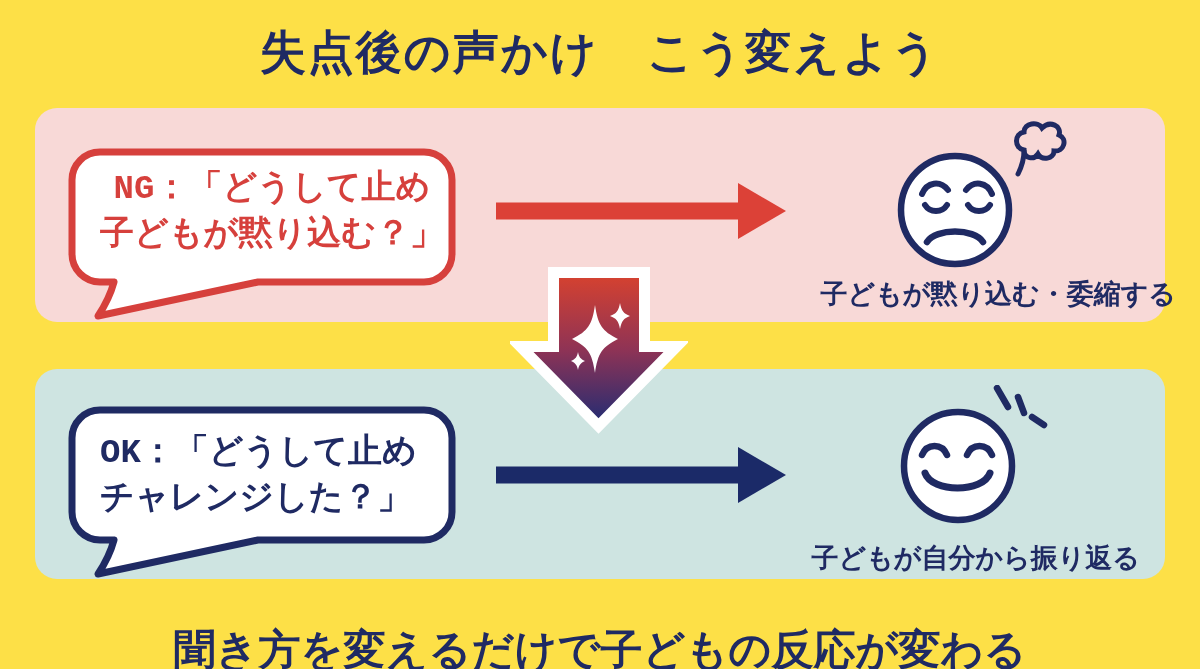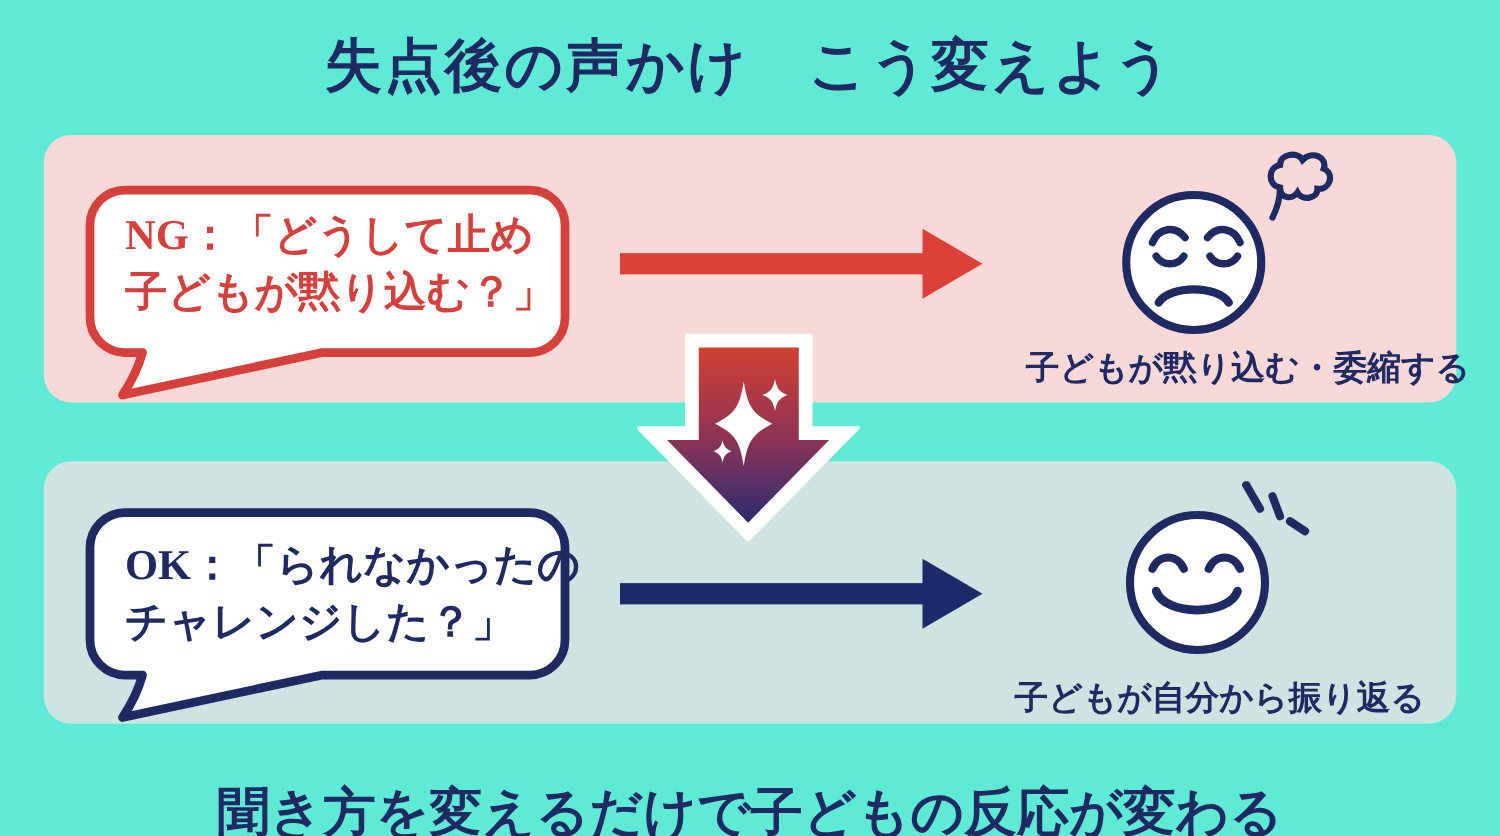--- a/index.html
+++ b/index.html
@@ -2,35 +2,35 @@
 <html lang="ja" style="--navy: #1F2A63; --red: #D6403C; --pink-band: #F8D9D7; --teal-band: #CEE4E1; --arrow-red: #DC4137; --arrow-navy: #1B2A68; --gradient-top: #D8422E; --gradient-mid: #8F3355; --gradient-bottom: #1F2C74; --bubble-bg: #FFFFFF;"><head>
 <meta charset="utf-8">
 <style>
   :root{
     --navy:#1F2A63; --red:#D6403C; --pink-band:#F8D9D7; --teal-band:#CEE4E1;
     --arrow-red:#DC4137; --arrow-navy:#1B2A68;
     --gradient-top:#D8422E; --gradient-mid:#8F3355; --gradient-bottom:#1F2C74;
     --bubble-bg:#FFFFFF;
   }
   html,body{margin:0;padding:0;background:#fff;}
-  .canvas{position:relative;width:1200px;height:669px;background:#5eead4;overflow:hidden;
-          font-family:Liberation Serif, serif;}
+  .canvas{position:relative;width:1200px;height:669px;background:#fde047;overflow:hidden;
+          font-family:Liberation Mono, monospace;}
   .title{position:absolute;top:22px;left:0;width:100%;margin:0;text-align:center;
          font-size:46px;font-weight:800;color:var(--navy);letter-spacing:2px;}
   .band{position:absolute;left:35px;width:1130px;border-radius:22px;}
   .band-ng{top:108px;height:214px;background:var(--pink-band);}
   .band-ok{top:369px;height:210px;background:var(--teal-band);}
   .bubble{position:absolute;left:62px;width:400px;height:182px;}
   .bubble-ng{top:142px;}
   .bubble-ok{top:400px;}
   .bubble-path{fill:var(--bubble-bg);stroke-width:7;stroke-linejoin:round;}
   .bubble-ng .bubble-path{stroke:var(--red);}
   .bubble-ok .bubble-path{stroke:var(--navy);}
   .bubble-text{position:absolute;left:100px;font-size:34px;font-weight:800;line-height:46px;white-space:nowrap;}
-  .bt-ng{top:166px;color:var(--red);}
+  .bt-ng{top:166px;color:var(--red);text-align:center;}
   .bt-ok{top:430px;color:var(--navy);}
   .harrow{position:absolute;left:496px;width:292px;height:60px;}
   .harrow-ng{top:181px;}
   .harrow-ok{top:445px;}
   .shaft-red,.head-red{fill:var(--arrow-red);}
   .shaft-navy,.head-navy{fill:var(--arrow-navy);}
   .face{position:absolute;}
   .face-sad{left:878px;top:118px;width:190px;height:170px;}
   .face-ok{left:880px;top:385px;width:190px;height:165px;}
   .stroke-navy{stroke:var(--navy);}
@@ -93,21 +93,21 @@
     <path d="M43.5,10.5 H134.5 V84.5 H166.5 L88.5,164 L10.5,84.5 H43.5 Z" fill="url(#gd)" stroke="#fff" stroke-width="11"></path>
     <path fill="#fff" d="M85,43 C88,63 92,69 108,77 C92,85 88,91 85,111 C82,91 78,85 62,77 C78,69 82,63 85,43 Z"></path>
     <path fill="#fff" d="M110,41 C111.5,49 113.5,51.5 120,54 C113.5,56.5 111.5,59 110,67 C108.5,59 106.5,56.5 100,54 C106.5,51.5 108.5,49 110,41 Z"></path>
     <path fill="#fff" d="M68,90 C69,95 70.5,97 75,99 C70.5,101 69,103 68,108 C67,103 65.5,101 61,99 C65.5,97 67,95 68,90 Z"></path>
   </svg>
 
   <svg class="bubble bubble-ok" viewBox="0 0 400 182">
     <path class="bubble-path" d="M38,10 H362 A28,28 0 0 1 390,38 V112 A28,28 0 0 1 362,140 H196 L36,174 C44,162 49,151 52,140 H38 A28,28 0 0 1 10,112 V38 A28,28 0 0 1 38,10 Z"></path>
   </svg>
   <div class="bubble-text bt-ok">
-    <div>OK：「られなかったの</div>
+    <div>OK：「どうして止め</div>
     <div>チャレンジした？」</div>
   </div>
 
   <svg class="harrow harrow-ok" viewBox="0 0 292 60">
     <rect class="shaft-navy" x="0" y="21.5" width="244" height="17"></rect>
     <polygon class="head-navy" points="242,2 290,30 242,58"></polygon>
   </svg>
 
   <svg class="face face-ok" viewBox="0 0 190 165">
     <circle cx="78" cy="81" r="54" fill="#fff" class="stroke-navy" stroke-width="6.5"></circle>

